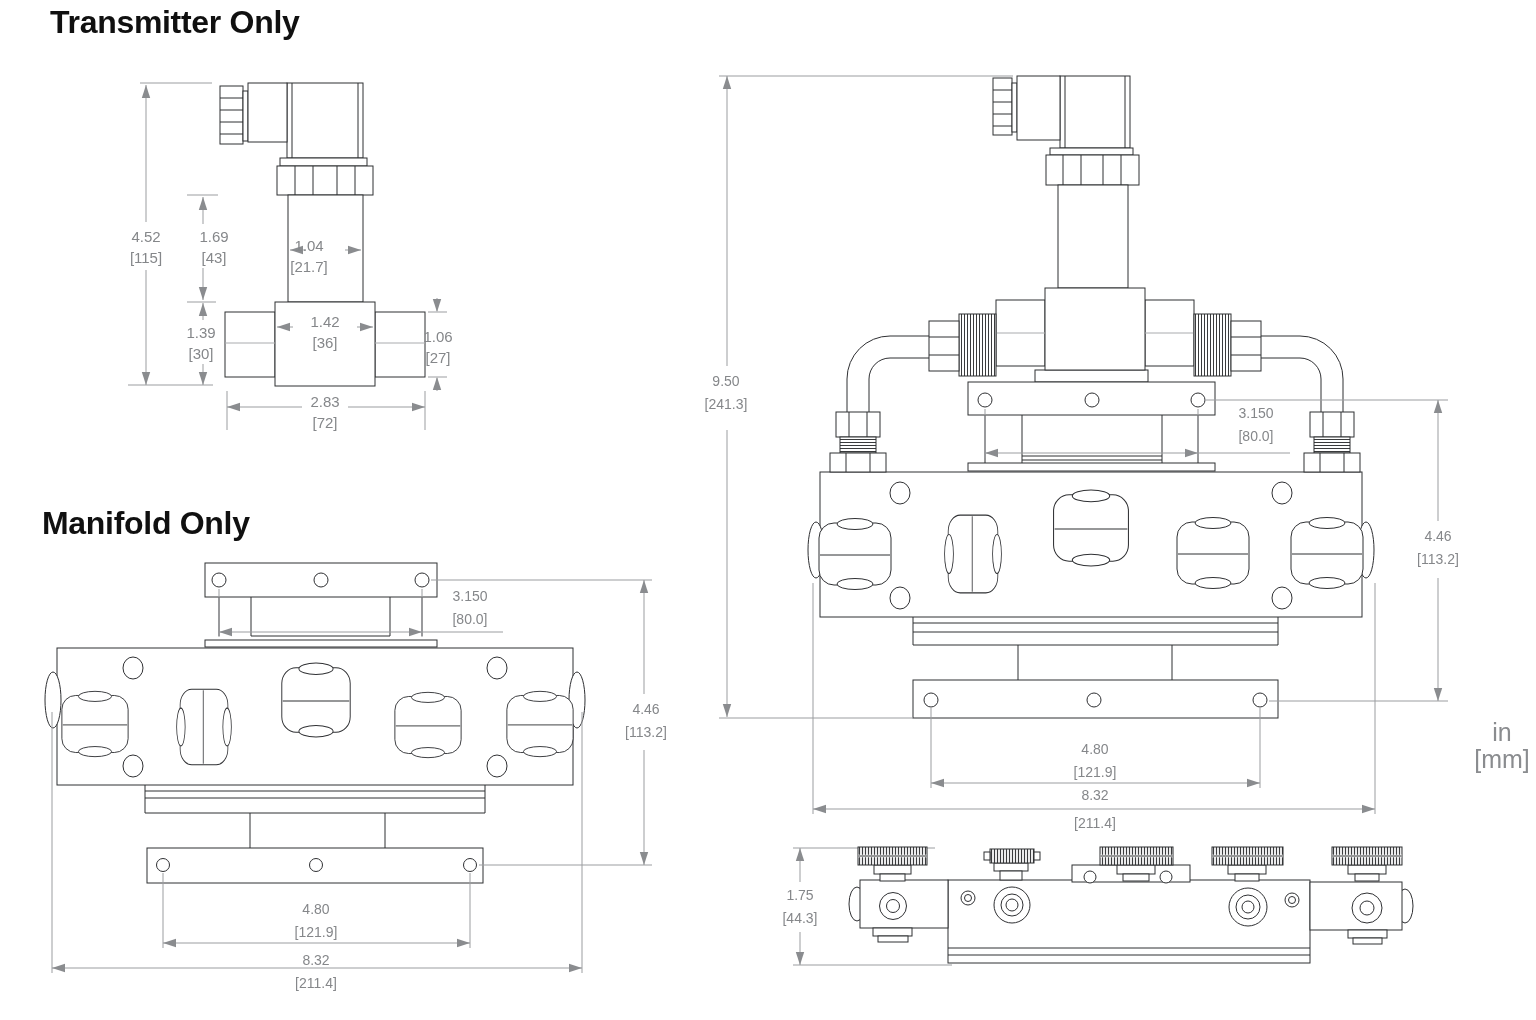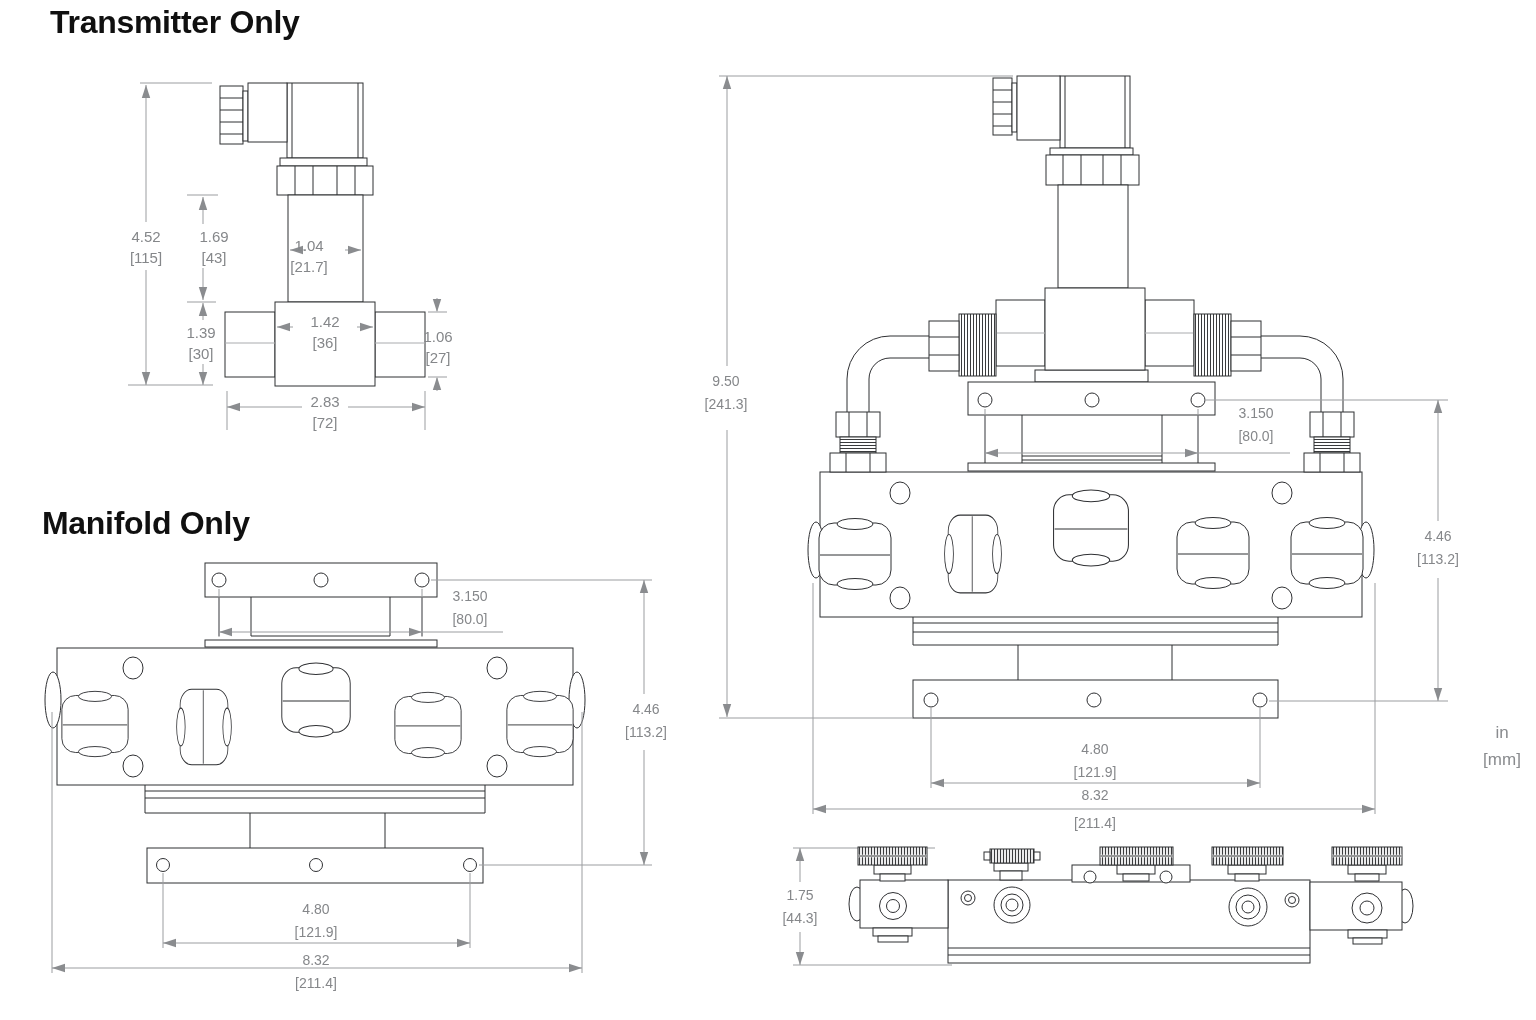--- a/index.html
+++ b/index.html
@@ -12,21 +12,21 @@
   .lt{stroke:#a9abae;stroke-width:1;fill:none;}
   .d{stroke:#9b9da0;stroke-width:1;fill:none;}
   .ar{fill:#8a8c8f;stroke:none;}
   
   .ttl{position:absolute;z-index:2;color:#101010;font-weight:600;font-size:32px;letter-spacing:-0.3px;white-space:nowrap;}
   
   .dl{position:absolute;z-index:2;color:#85878a;text-align:center;transform:translateX(-50%);white-space:nowrap;}
   .dl span{display:block;}
   .dl{font-size:14px;line-height:23px;}
   .dl.sm{font-size:15px;line-height:21px;}
-  .dl.lg{font-size:17px;line-height:27px;color:#8a8c8f;}
+  .dl.lg{font-size:25px;line-height:27px;color:#8a8c8f;}
   .dl.gap span:last-child{margin-top:5px;}
 </style>
 </head>
 <body>
 
 <div class="canvas">
 
   <div class="ttl" style="left:50px;top:4px;">Transmitter Only</div>
   <div class="ttl" style="left:42px;top:505px;">Manifold Only</div>
 

